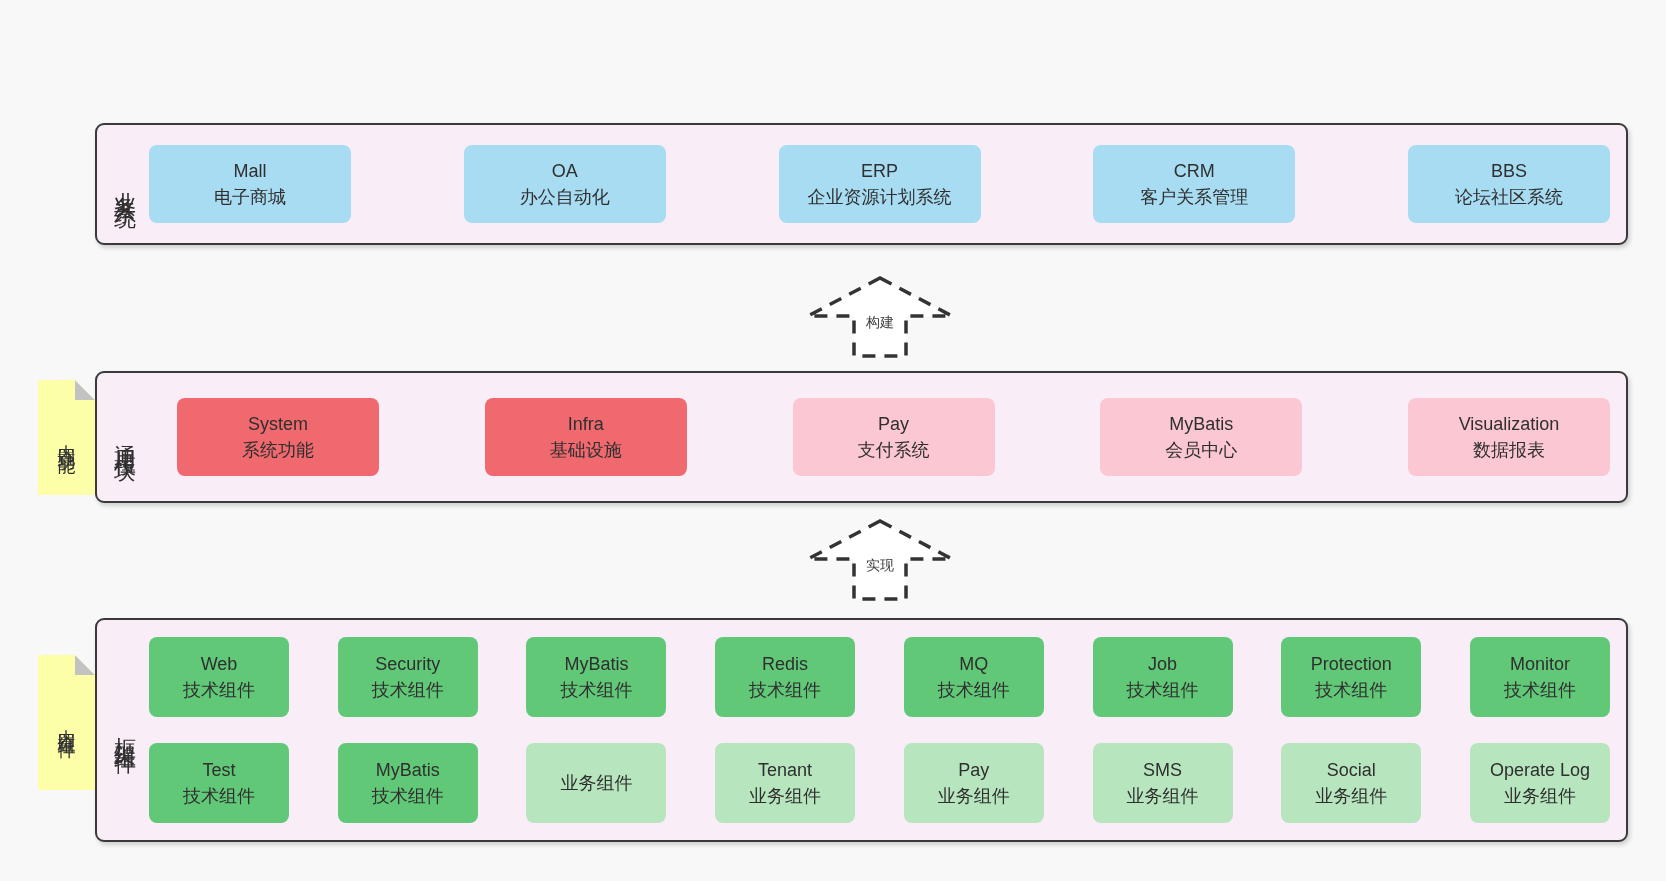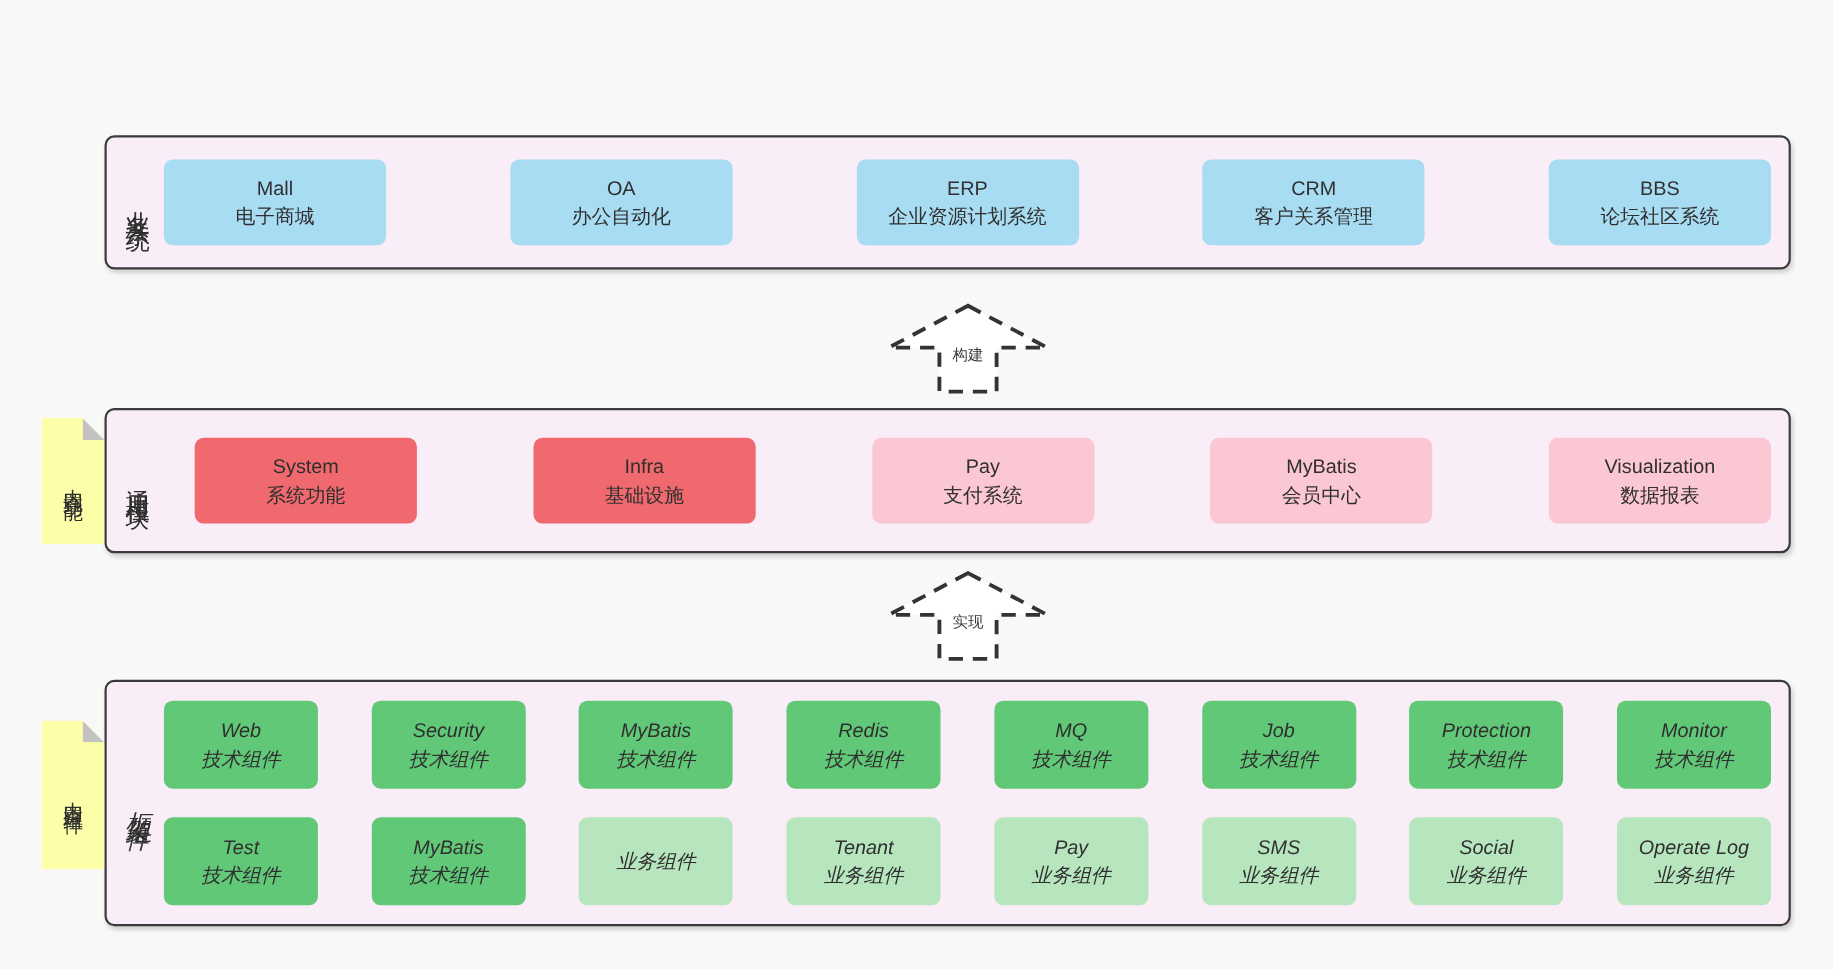--- a/index.html
+++ b/index.html
@@ -167,21 +167,21 @@
     <svg viewBox="0 0 150 84">
       <polygon points="75,3 147,41 101,41 101,81 49,81 49,41 3,41" fill="#ffffff" stroke="#333333" stroke-width="3.5" stroke-dasharray="13 9" stroke-linejoin="miter"></polygon>
     </svg>
     <span class="arrow-label">实现</span>
   </div>
 
   <div class="tag" style="top:655px;height:135px;">
     <span class="tag-text">内置组件</span>
   </div>
 
-  <section class="panel" style="top:618px;height:224px;font-style:italic;">
+  <section class="panel" style="top:618px;height:224px;">
     <div class="panel-label">框架组件</div>
     <div class="rows2">
       <div class="boxes cols-8">
           <div class="box green">
             <div class="box-title">Web</div>
             <div class="box-sub">技术组件</div>
           </div>
           <div class="box green">
             <div class="box-title">Security</div>
             <div class="box-sub">技术组件</div>

